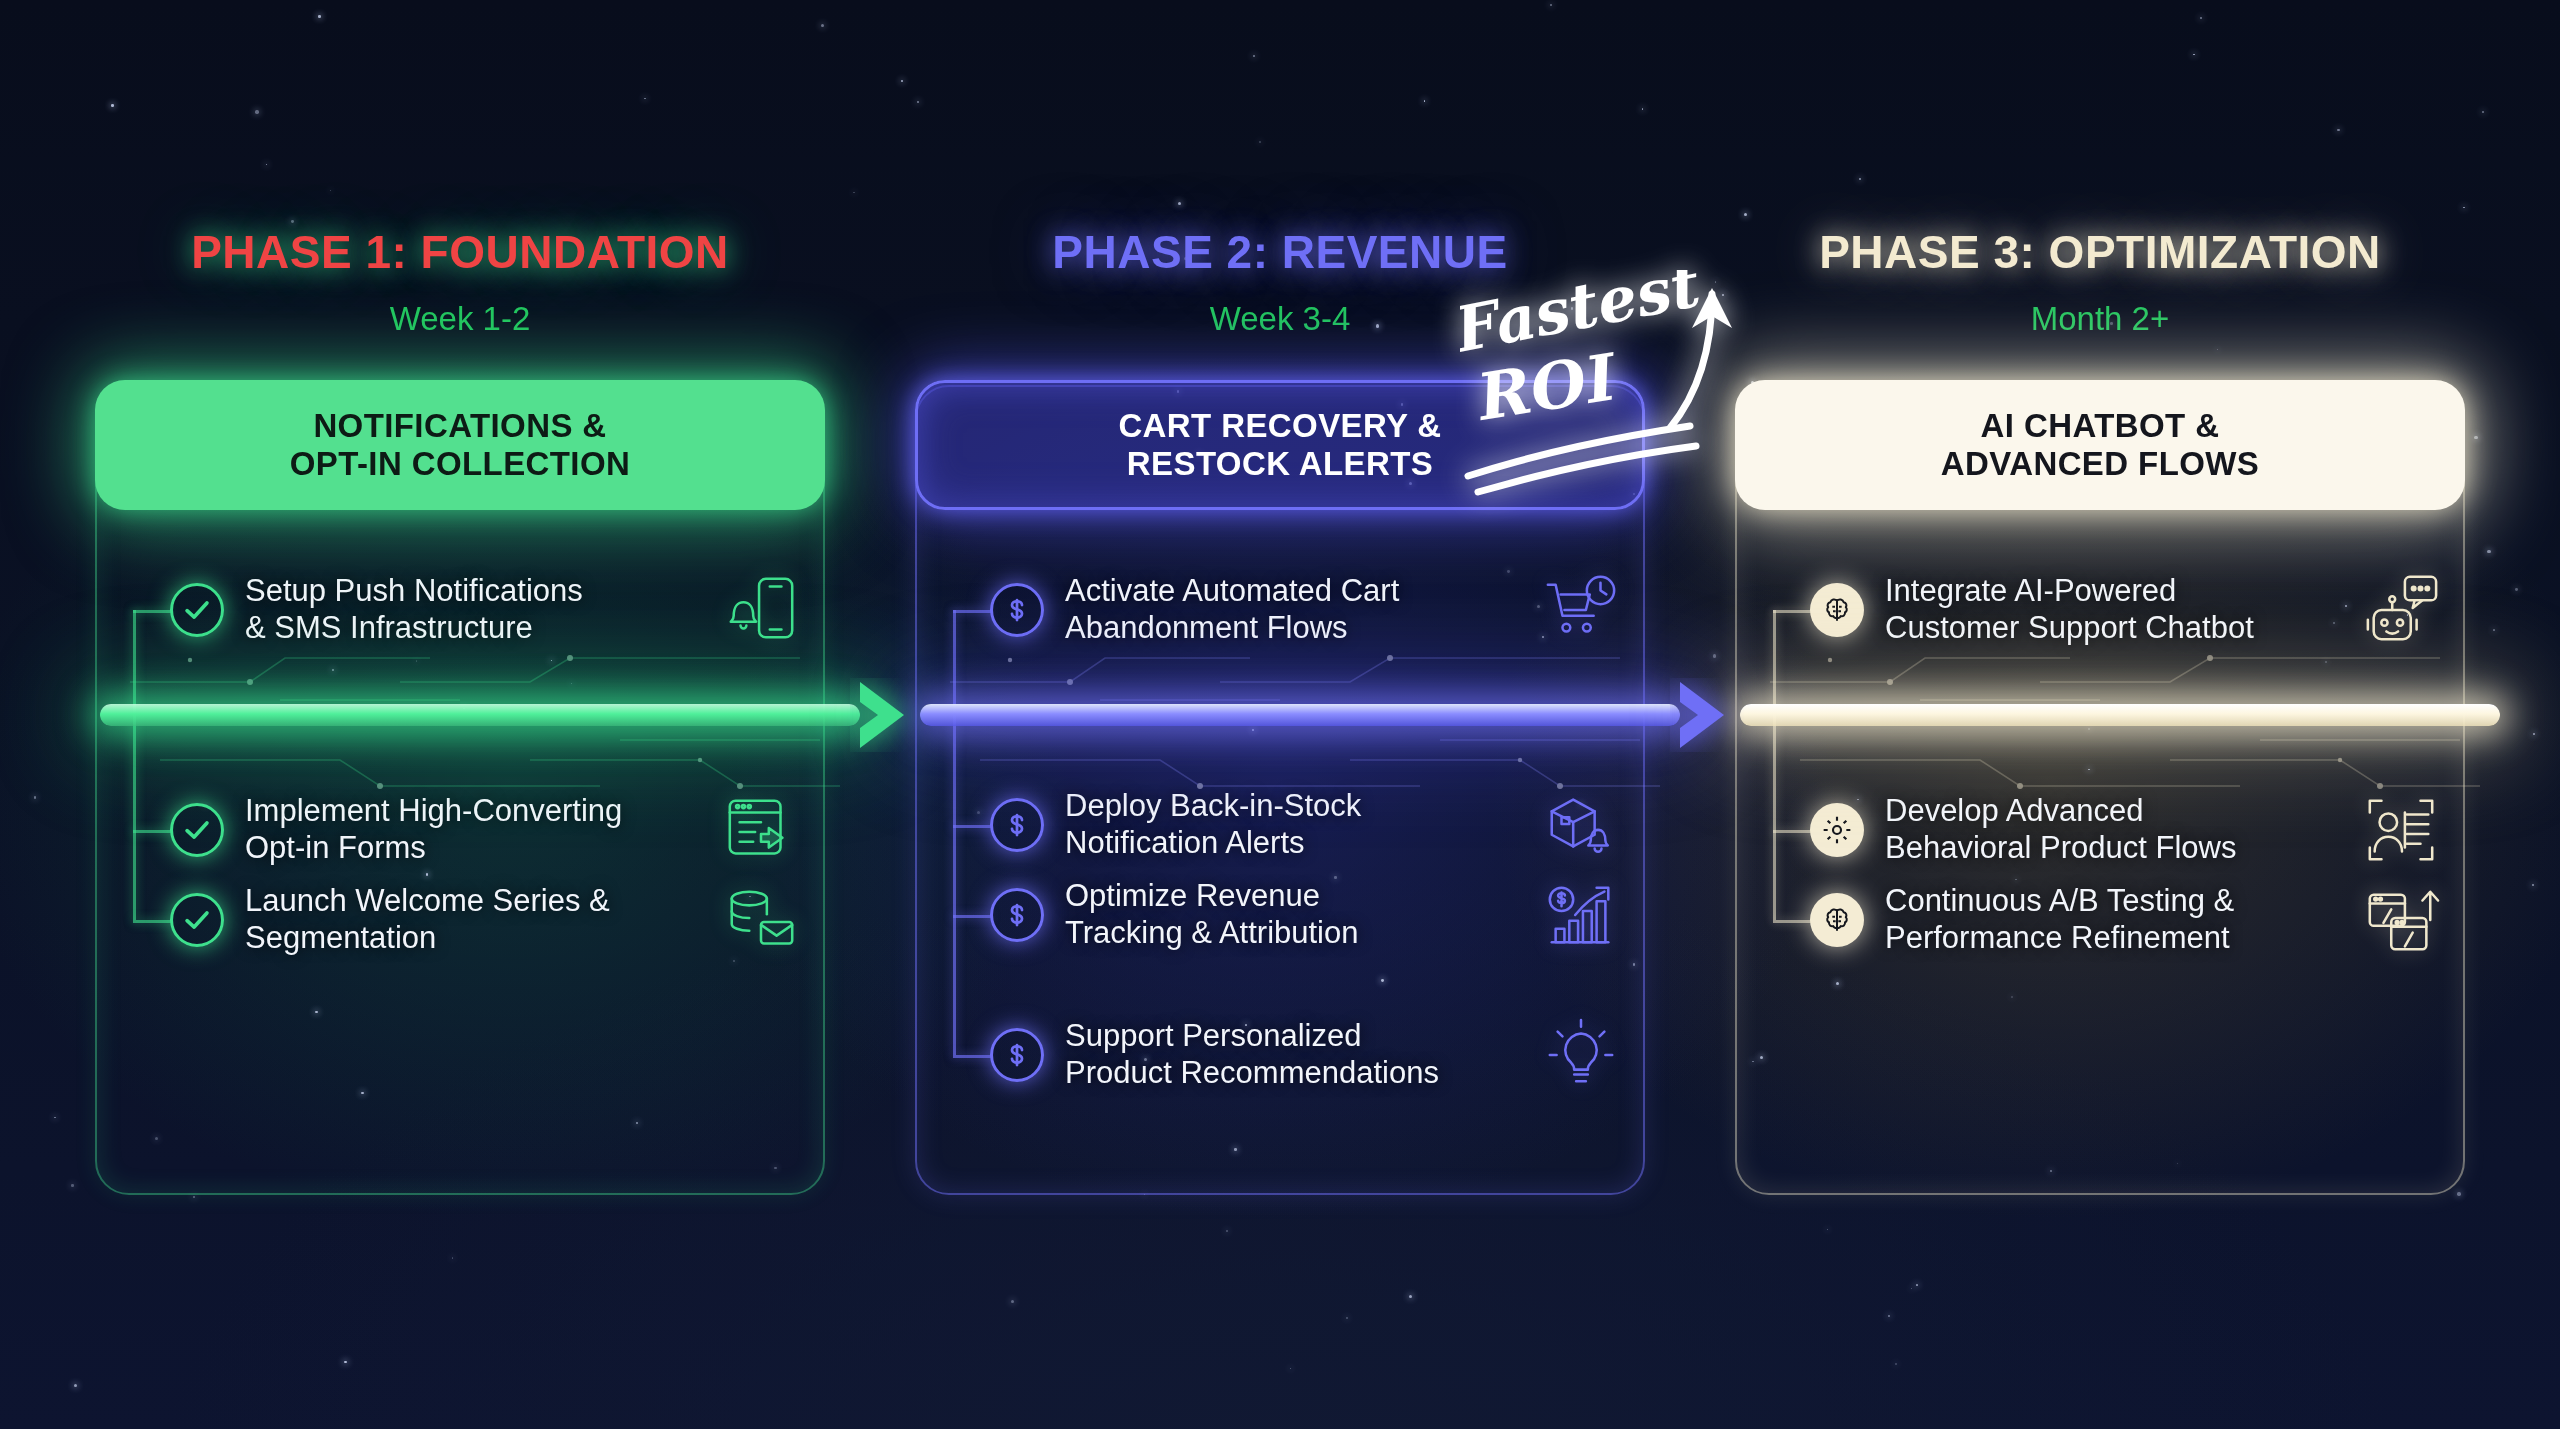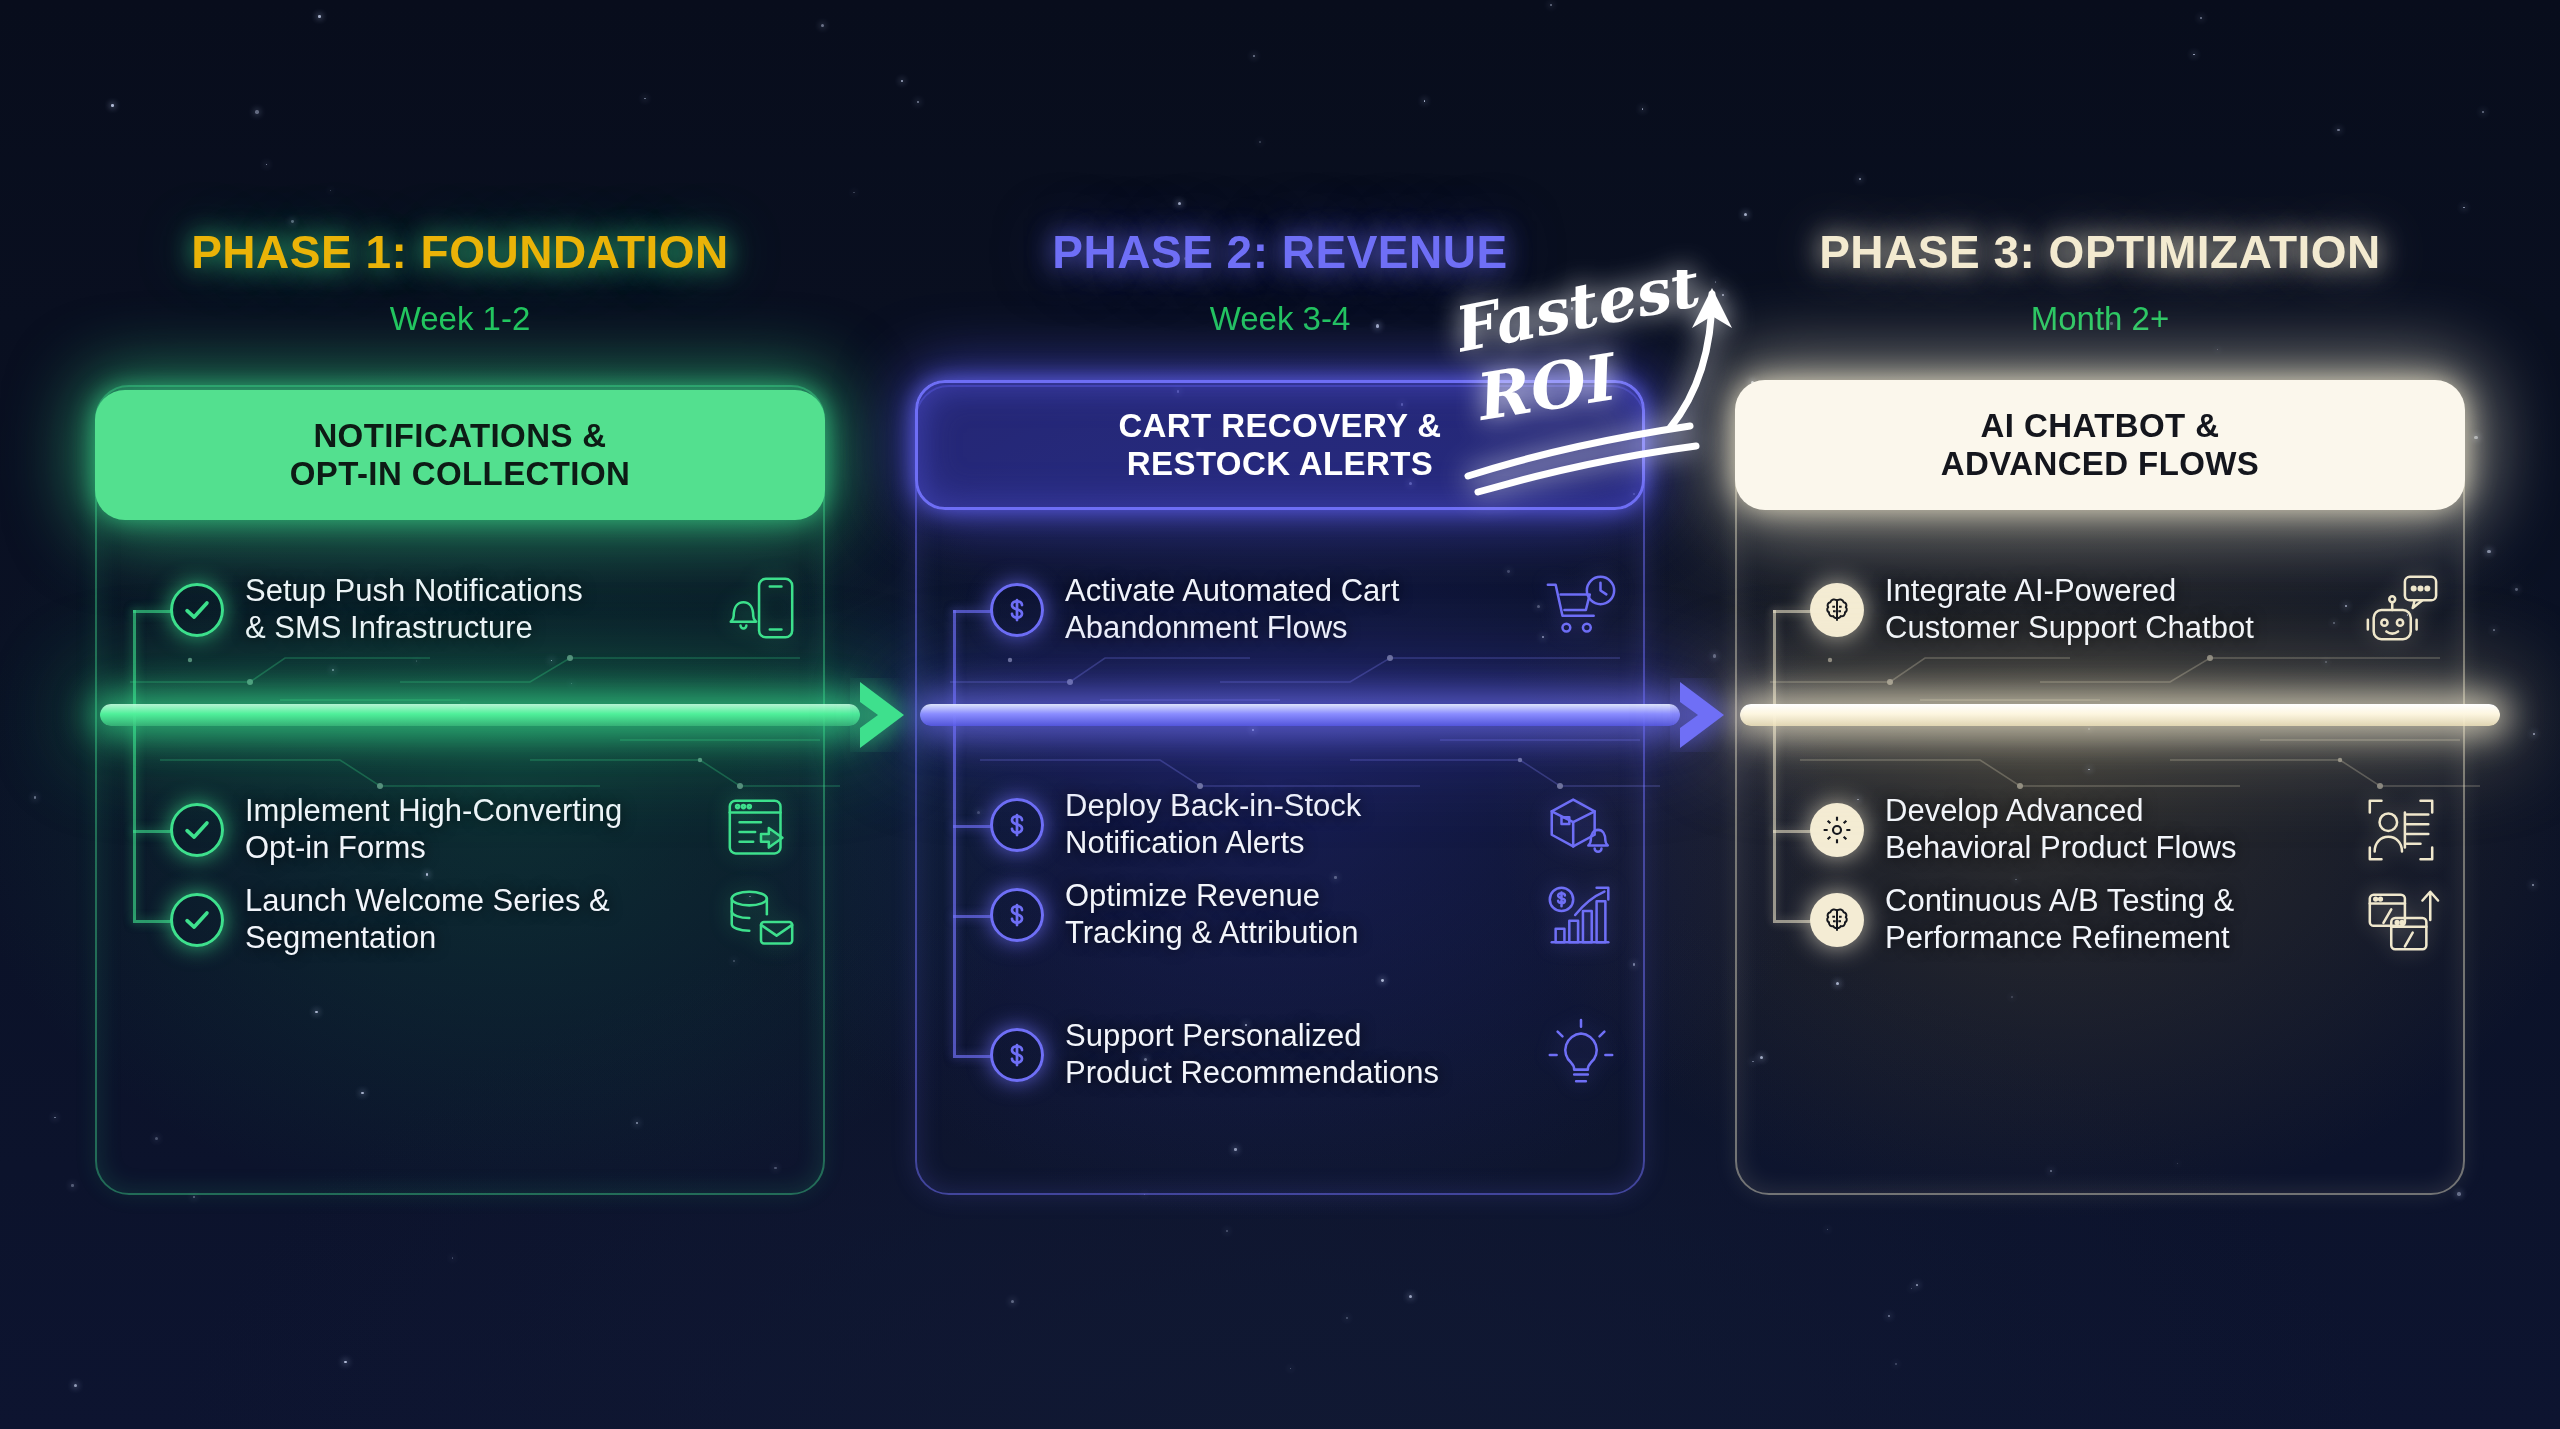--- a/index.html
+++ b/index.html
@@ -51,21 +51,21 @@
   .frame.b { border:2px solid rgba(110,110,245,.55); box-shadow:0 0 26px rgba(110,110,245,.20) inset, 0 0 26px rgba(110,110,245,.16); }
   .frame.w { border:2px solid rgba(240,232,205,.45); box-shadow:0 0 26px rgba(240,232,205,.14) inset, 0 0 22px rgba(240,232,205,.10); }
 
   
   .chip {
     position:absolute; left:35px; top:380px; width:730px; height:130px;
     border-radius:30px; display:flex; align-items:center; justify-content:center;
     text-align:center; font-weight:bold; font-size:33px; line-height:1.16;
     letter-spacing:.4px; white-space:pre-line; z-index:3;
   }
-  .chip.g { background:#53e08f; color:#0d1b15; box-shadow:0 0 70px 16px rgba(60,220,140,.55), 0 0 26px rgba(60,220,140,.7);margin-top:10px; }
+  .chip.g { background:#53e08f; color:#0d1b15; box-shadow:0 0 70px 16px rgba(60,220,140,.55), 0 0 26px rgba(60,220,140,.7); }
   .chip.b { background:rgba(60,60,190,.55); color:#ffffff; border:3px solid #6e6ef5;
             box-shadow:0 0 64px 12px rgba(90,90,245,.55), 0 0 24px rgba(110,110,255,.85), inset 0 0 40px rgba(90,90,230,.45); }
   .chip.w { background:#fbf7ec; color:#14161d; box-shadow:0 0 78px 18px rgba(250,242,215,.55), 0 0 30px rgba(250,240,210,.8); }
 
   
   .list { position:absolute; left:35px; top:520px; width:730px; }
   .row {
     position:absolute; left:0; width:730px; height:110px;
     display:flex; align-items:center;
   }
@@ -239,21 +239,21 @@
     <i style="left: 2110.39px; top: 322.175px; width: 2.5736px; height: 2.5736px; opacity: 0.42;"></i>
     <i style="left: 2474.29px; top: 435.802px; width: 3.29575px; height: 3.29575px; opacity: 0.72;"></i>
     <i style="left: 1245.46px; top: 1024.44px; width: 1.16129px; height: 1.16129px; opacity: 0.84;"></i>
     <i style="left: 1184.14px; top: 256.706px; width: 3.02665px; height: 3.02665px; opacity: 0.41;"></i>
     <i style="left: 635.588px; top: 1121.61px; width: 2.75088px; height: 2.75088px; opacity: 0.75;"></i>
   </div>
 
 <div id="columns">
 
   <div class="column col-1">
-    <div class="phase-title" style="color:#eab308; text-shadow:0 0 26px rgba(62,224,141,.85),0 0 60px rgba(62,224,141,.45);">PHASE 1: FOUNDATION</div>
+    <div class="phase-title" style="color:#ef4444; text-shadow:0 0 26px rgba(62,224,141,.85),0 0 60px rgba(62,224,141,.45);">PHASE 1: FOUNDATION</div>
     <div class="phase-sub">Week 1-2</div>
     <div class="frame g"></div>
     <div class="chip g">NOTIFICATIONS &amp;
 OPT-IN COLLECTION</div>
     <div class="list" id="list-1">
         <div class="rail g" style="top: 90px; height: 310px;">
           <div class="vert"></div>
           <div class="stub" style="top: 0px;"></div>
           <div class="stub" style="top: 220px;"></div>
           <div class="stub" style="top: 310px;"></div>

